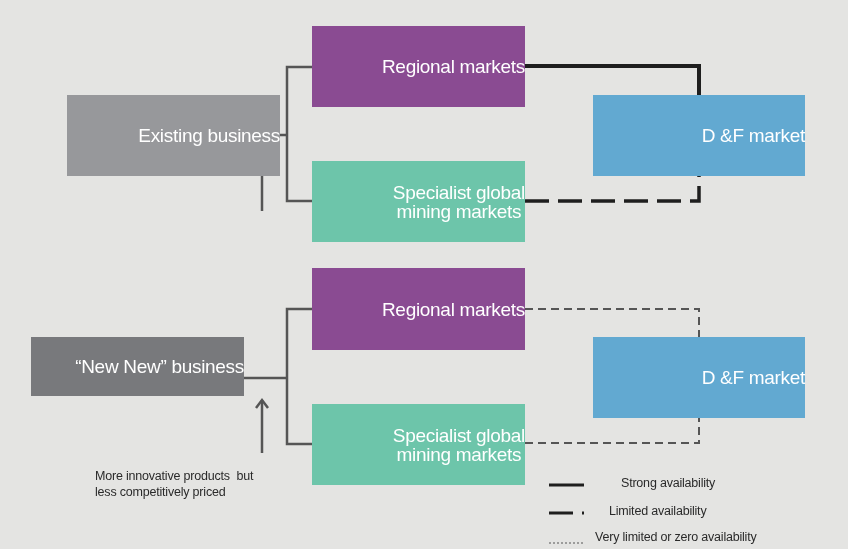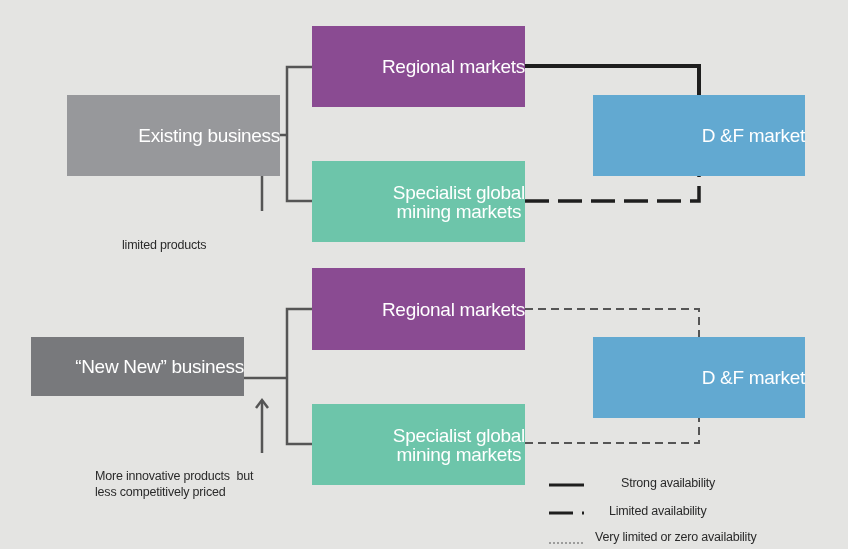--- a/index.html
+++ b/index.html
@@ -99,21 +99,20 @@
 <div class="box" id="specialist1">
   <div>
     <span>Specialist global</span>
     <span>mining markets</span>
   </div>
 </div>
 <div class="box" id="df1">
   <span>D &amp;F market</span>
 </div>
 <div class="note" id="note1">
-  <div>limited products</div>
 </div>
 
 <div class="box" id="newnew">
   <span>“New New” business</span>
 </div>
 <div class="box" id="regional2">
   <span>Regional markets</span>
 </div>
 <div class="box" id="specialist2">
   <div>

